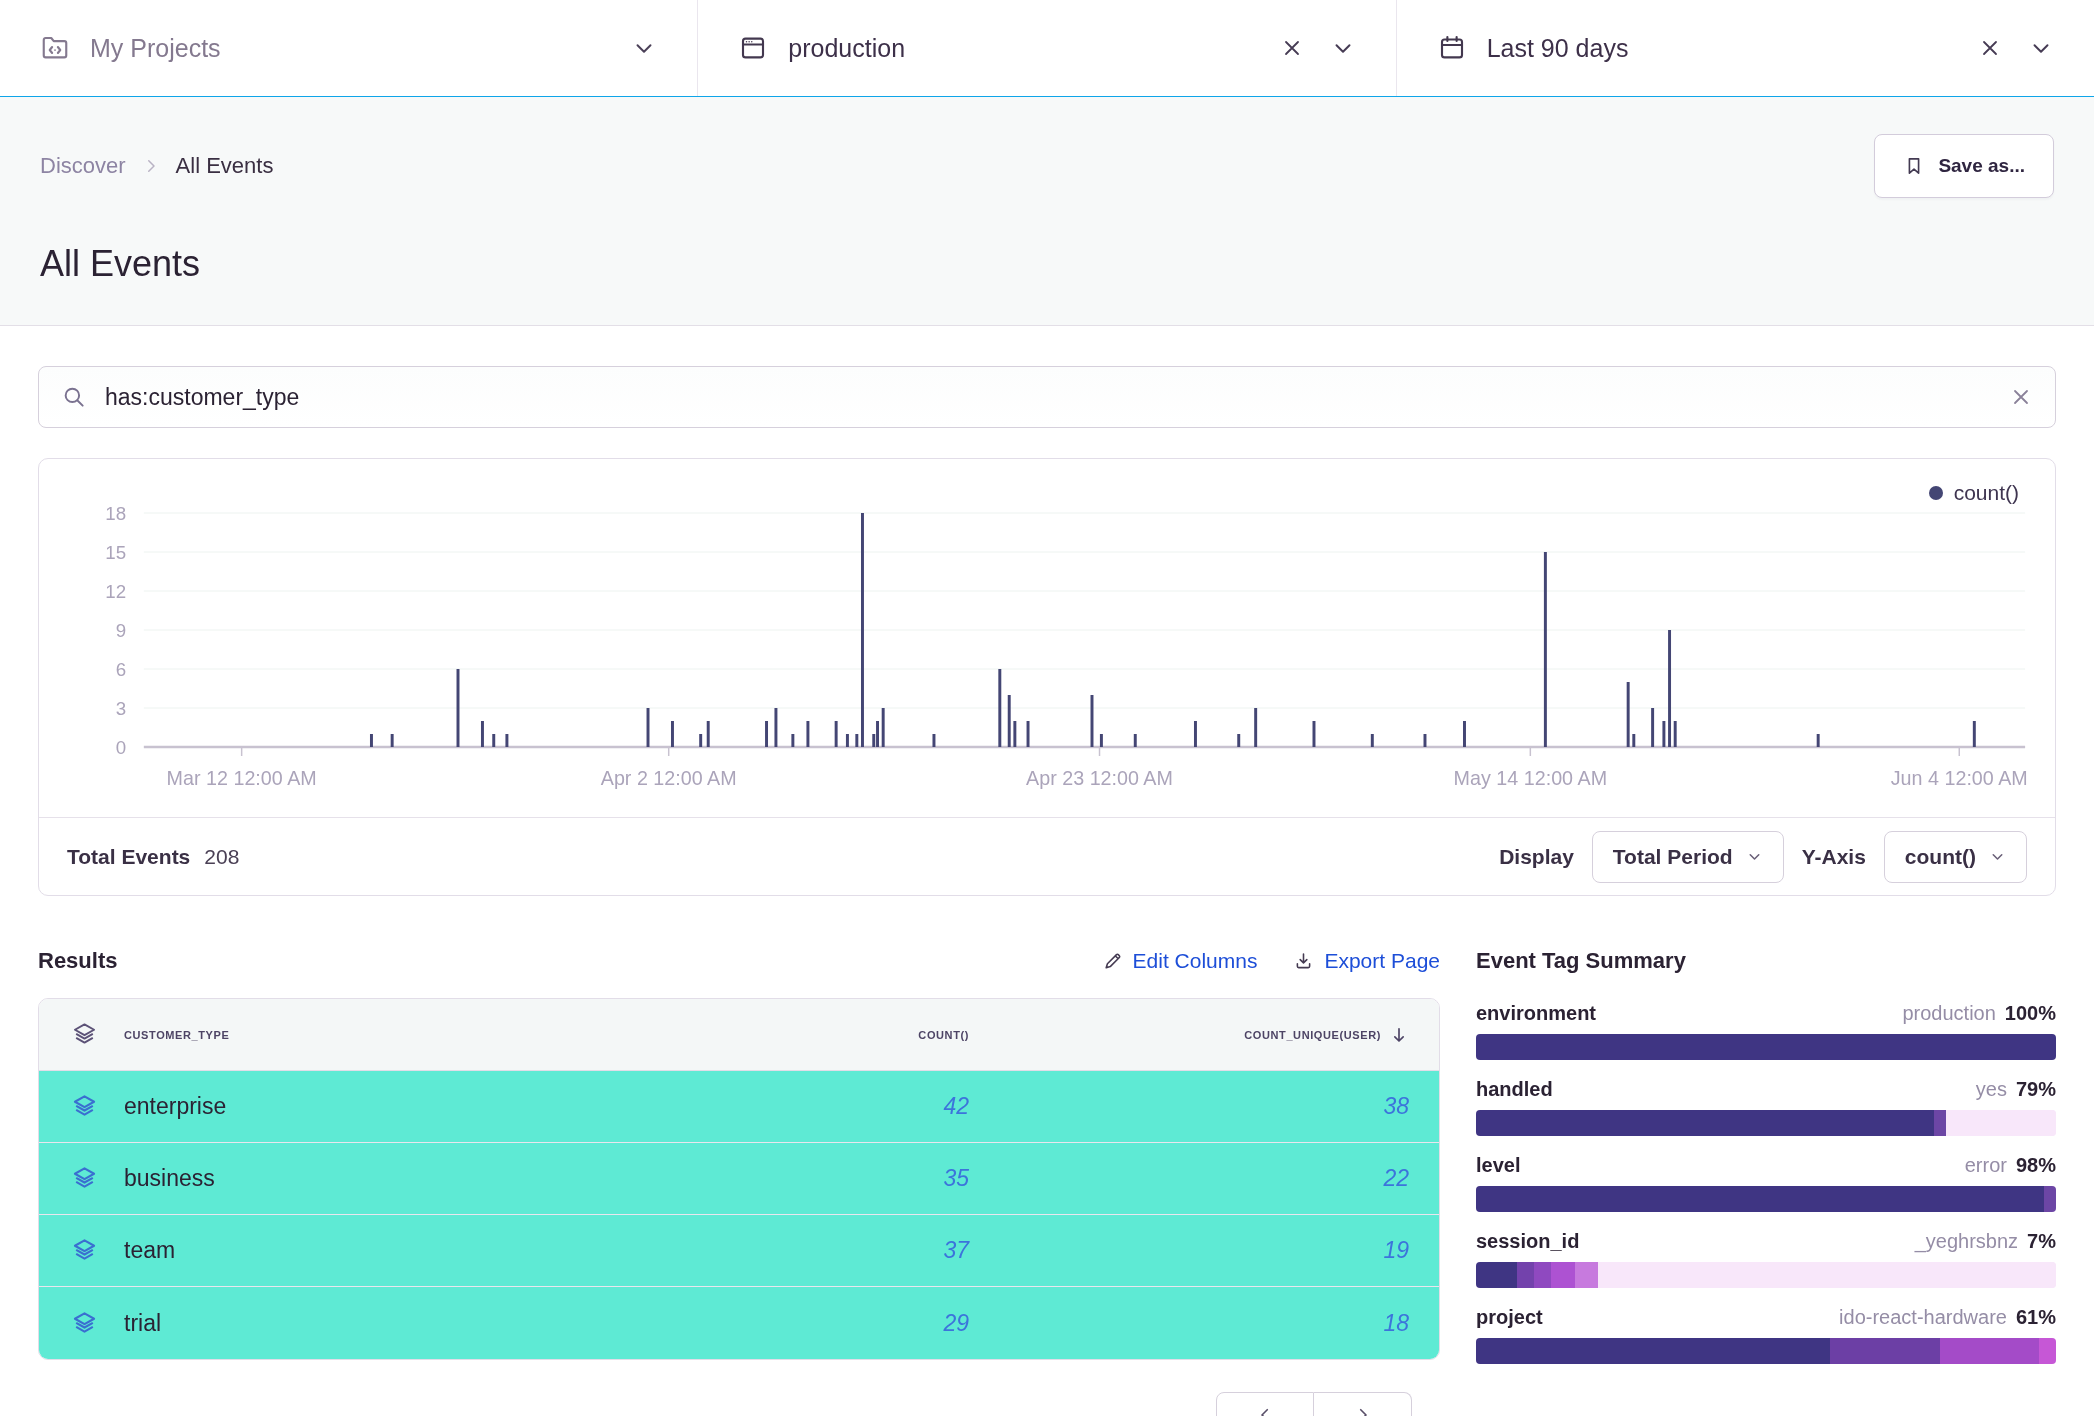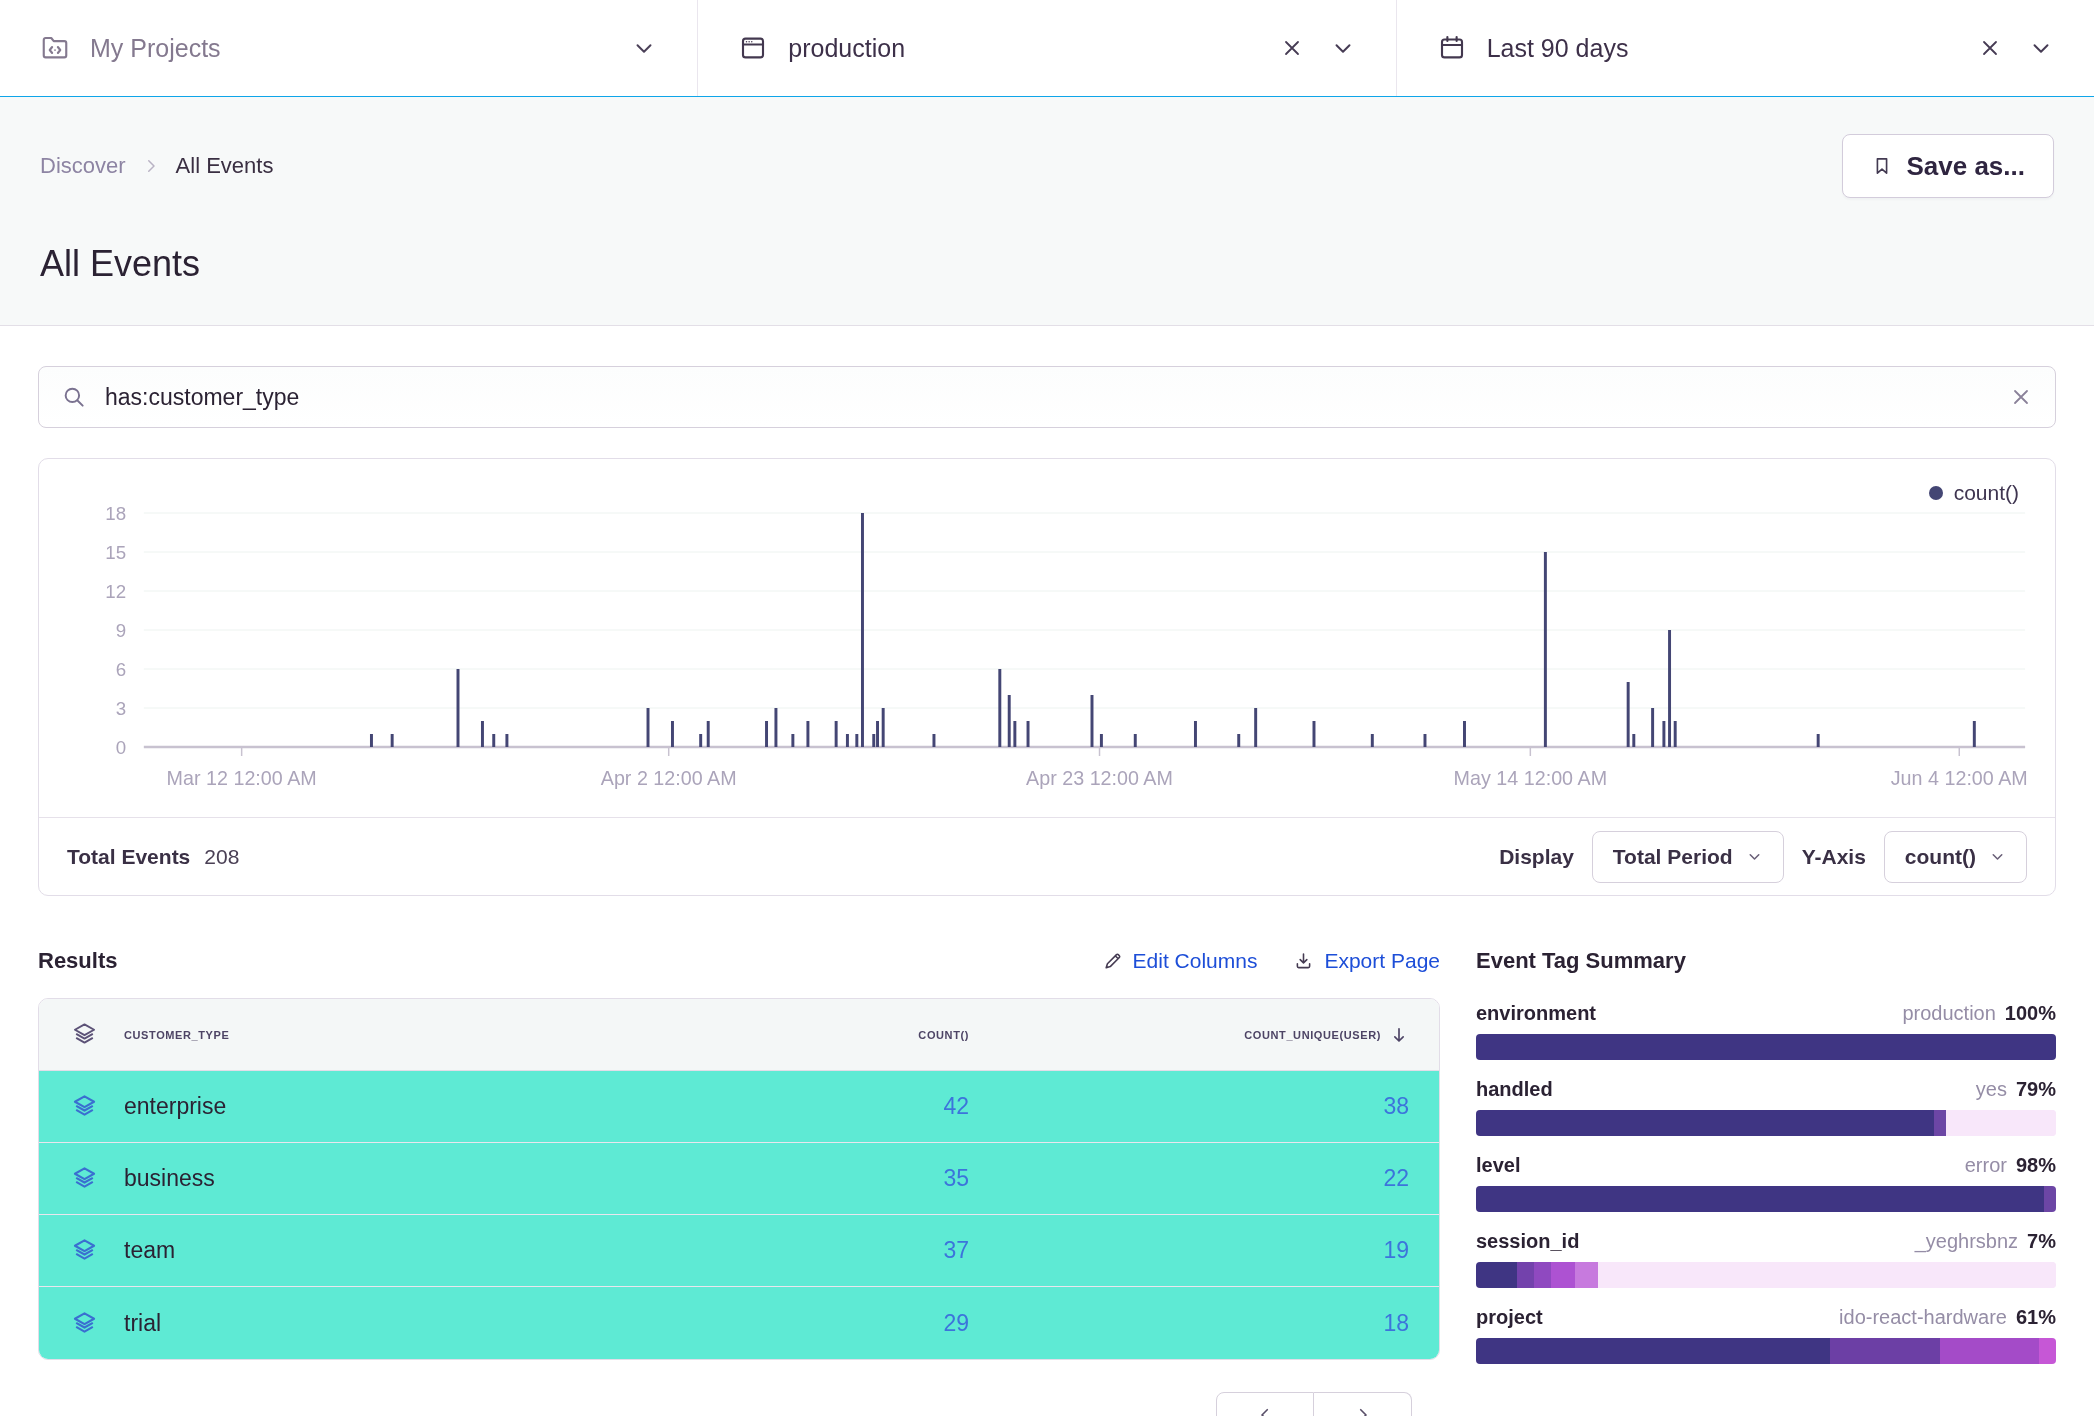--- a/index.html
+++ b/index.html
@@ -19,21 +19,21 @@
 
   
   .page-header { background:#f7f9f9; border-bottom:1px solid #e3dfe7; padding:36px 40px 40px 40px; }
   .crumb-row { display:flex; align-items:center; height:66px; }
   .breadcrumb { display:flex; align-items:center; gap:16px; font-size:22px; }
   .crumb-link { color:#8d84a3; cursor:pointer; }
   .crumb-sep { color:#b9b3c4; }
   .crumb-current { color:#3a2f42; }
   .save-btn { margin-left:auto; height:64px; background:#fff; border:1px solid #d3ccdb;
     border-radius:8px; display:flex; align-items:center; gap:13px; padding:0 28px;
-    font-size:26px; font-weight:700; color:#2f2540; box-shadow:0 2px 2px rgba(40,30,60,0.03); cursor:pointer; }
+    font-size:19px; font-weight:700; color:#2f2540; box-shadow:0 2px 2px rgba(40,30,60,0.03); cursor:pointer; }
   .page-title { margin-top:44px; font-size:36px; font-weight:400; color:#2b2233; }
 
   
   .content { padding:0 38px; }
 
   .search-bar { margin-top:40px; height:62px; border:1px solid #d6d0dc; border-radius:8px;
     display:flex; align-items:center; gap:18px; padding:0 22px; background:linear-gradient(#fcfdfd,#ffffff); }
   .search-bar input { flex:1; border:none; outline:none; background:transparent;
     font-size:23px; color:#2b2233; font-family:inherit; }
 
@@ -62,21 +62,21 @@
 
   .table-card { border:1px solid #e2dde8; border-radius:10px; overflow:hidden; background:#fff; }
   .thead { display:flex; align-items:center; height:72px; background:#f4f7f7;
     border-bottom:1px solid #e2dde8; font-size:11px; font-weight:700; letter-spacing:0.6px; color:#4d4465; }
   .trow { display:flex; align-items:center; height:72px; border-bottom:1px solid #eae6ee;
     font-size:23px; background:#5eead4; }
   .trow:last-child { border-bottom:none; }
   .col-name { flex:1; display:flex; align-items:center; gap:26px; padding-left:32px; }
   .col-count { width:300px; display:flex; justify-content:flex-end; }
   .col-unique { width:470px; display:flex; justify-content:flex-end; align-items:center; gap:8px; padding-right:30px; }
-  .cell-num { color:#3c74db; cursor:pointer; }
+  .cell-num { color:#3c74db; cursor:pointer;font-style:italic; }
   .row-label { color:#2b2233; }
 
   .pagination { display:flex; justify-content:flex-end; margin-top:32px; padding-right:28px; }
   .page-btn { width:98px; height:46px; background:#fff; border:1px solid #d6d0dc;
     display:flex; align-items:center; justify-content:center; color:#584e68; font-size:22px; cursor:pointer; }
   .page-btn.prev { border-radius:8px 0 0 8px; }
   .page-btn.next { border-radius:0 8px 8px 0; border-left:none; }
 
   .tags-col { flex:1; padding-top:0; }
   .tags-heading { font-size:22px; font-weight:700; color:#2b2233; height:46px; display:flex; align-items:center; }

